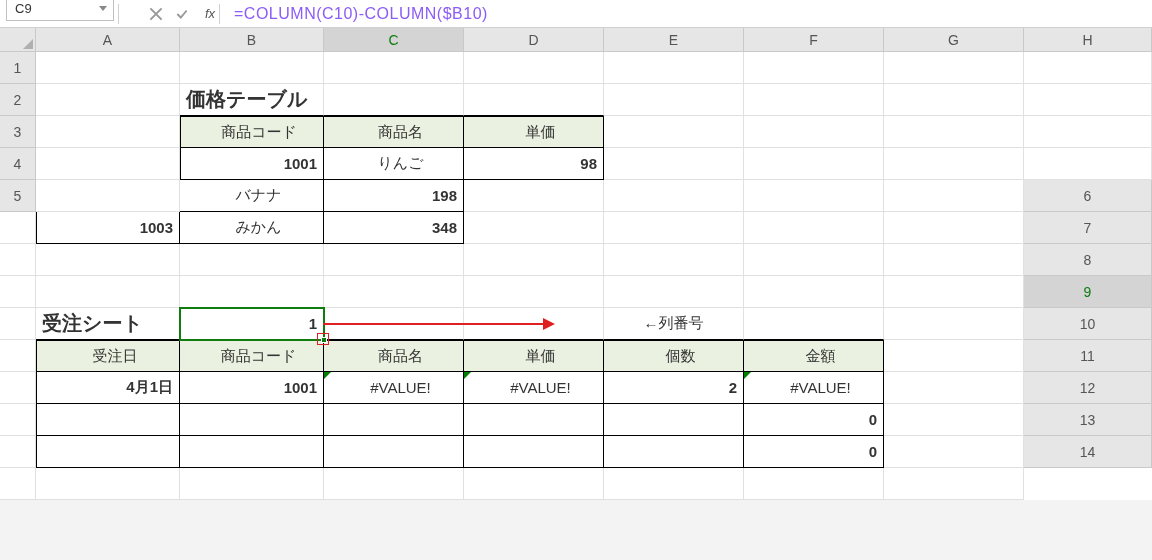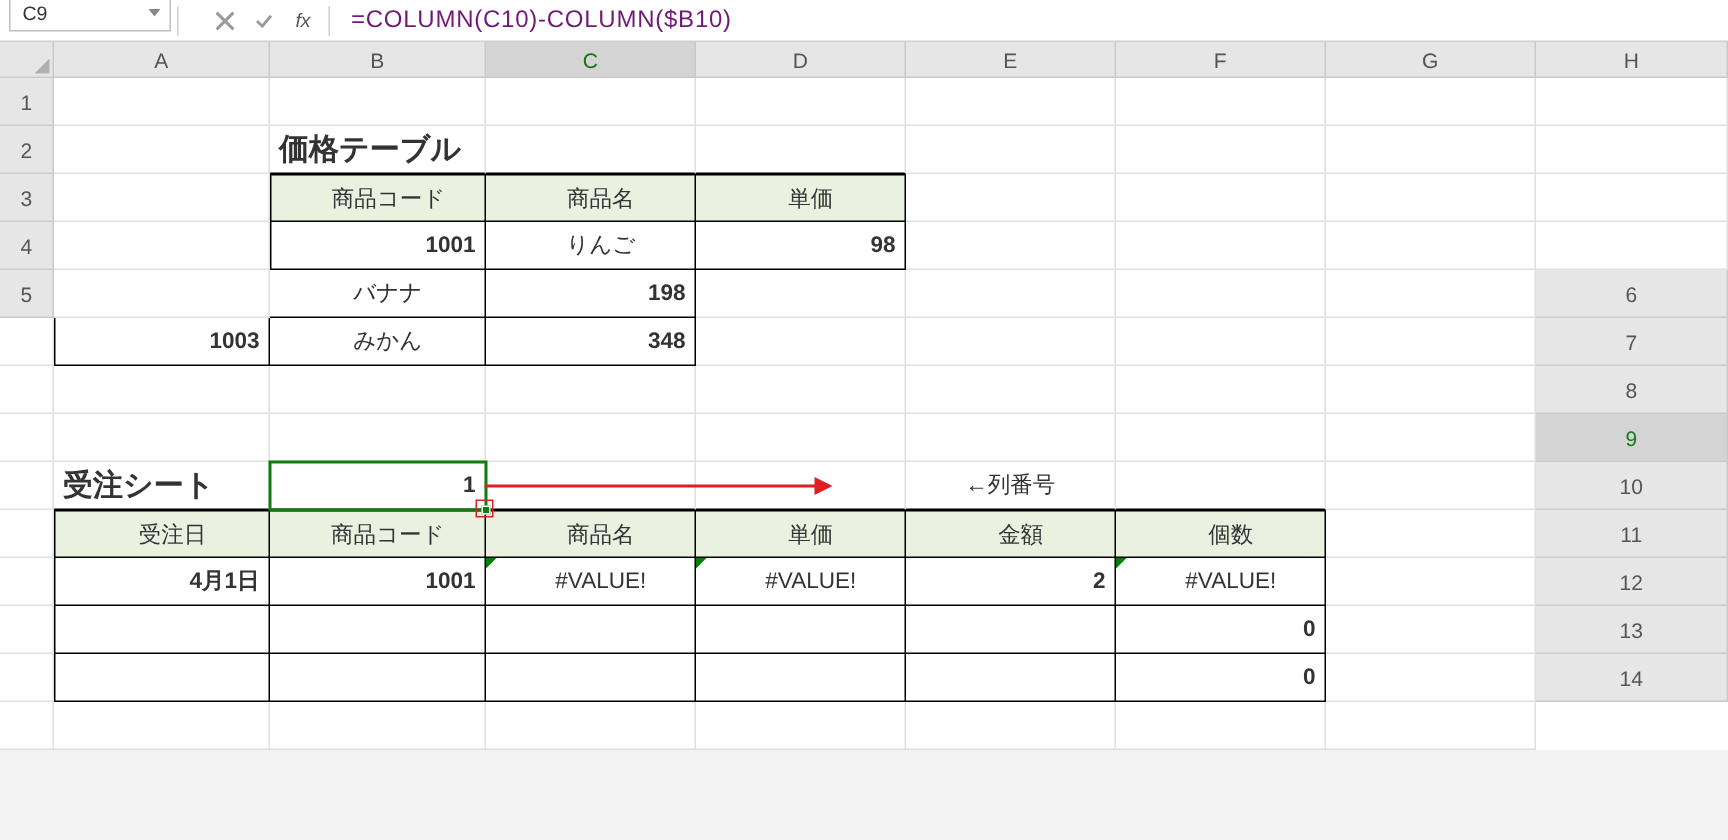--- a/index.html
+++ b/index.html
@@ -37,31 +37,31 @@
     width: 0; height: 0;
     border-left: 4px solid transparent;
     border-right: 4px solid transparent;
     border-top: 5px solid #888;
   }
   .divider-v {
     width: 1px; height: 20px; background: #d0d0d0; margin: 0 4px;
   }
   .fx-btn {
     width: 26px; height: 24px;
-    display: flex; align-items: center; justify-content: center;
+    display: flex; align-items: center; justify-content: flex-end;
     color: #888;
   }
   .fx-btn svg { width: 14px; height: 14px; }
   .fx-label { font-style: italic; font-size: 13px; color: #555; }
   .formula-input {
     flex: 1;
     height: 24px;
     padding: 0 10px;
     font-size: 16px;
-    color: #701a75;
+    color: #8b5cf6;
     background: #fff;
     border: none;
     display: flex;
     align-items: center;
     letter-spacing: 0.5px;
   }
 
   
   .grid-wrap {
     display: grid;
@@ -312,22 +312,22 @@
     </div>
   <div class="cell bb"></div>
   <div class="cell"></div>
 
   <div class="row-head adj-h">10</div>
   <div class="cell"></div>
   <div class="cell ctr hdr-fill bl bt bb br">受注日</div>
   <div class="cell ctr hdr-fill bt bb br">商品コード</div>
   <div class="cell ctr hdr-fill bt bb br">商品名</div>
   <div class="cell ctr hdr-fill bt bb br">単価</div>
+  <div class="cell ctr hdr-fill bt bb br">個数</div>
   <div class="cell ctr hdr-fill bt bb br">金額</div>
-  <div class="cell ctr hdr-fill bt bb br">個数</div>
   <div class="cell"></div>
 
   <div class="row-head adj-h">11</div>
   <div class="cell"></div>
   <div class="cell num bl bb br">4月1日</div>
   <div class="cell num bb br">1001</div>
   <div class="cell ctr bb br err-tri">#VALUE!</div>
   <div class="cell ctr bb br err-tri">#VALUE!</div>
   <div class="cell num bb br">2</div>
   <div class="cell ctr bb br err-tri">#VALUE!</div>

